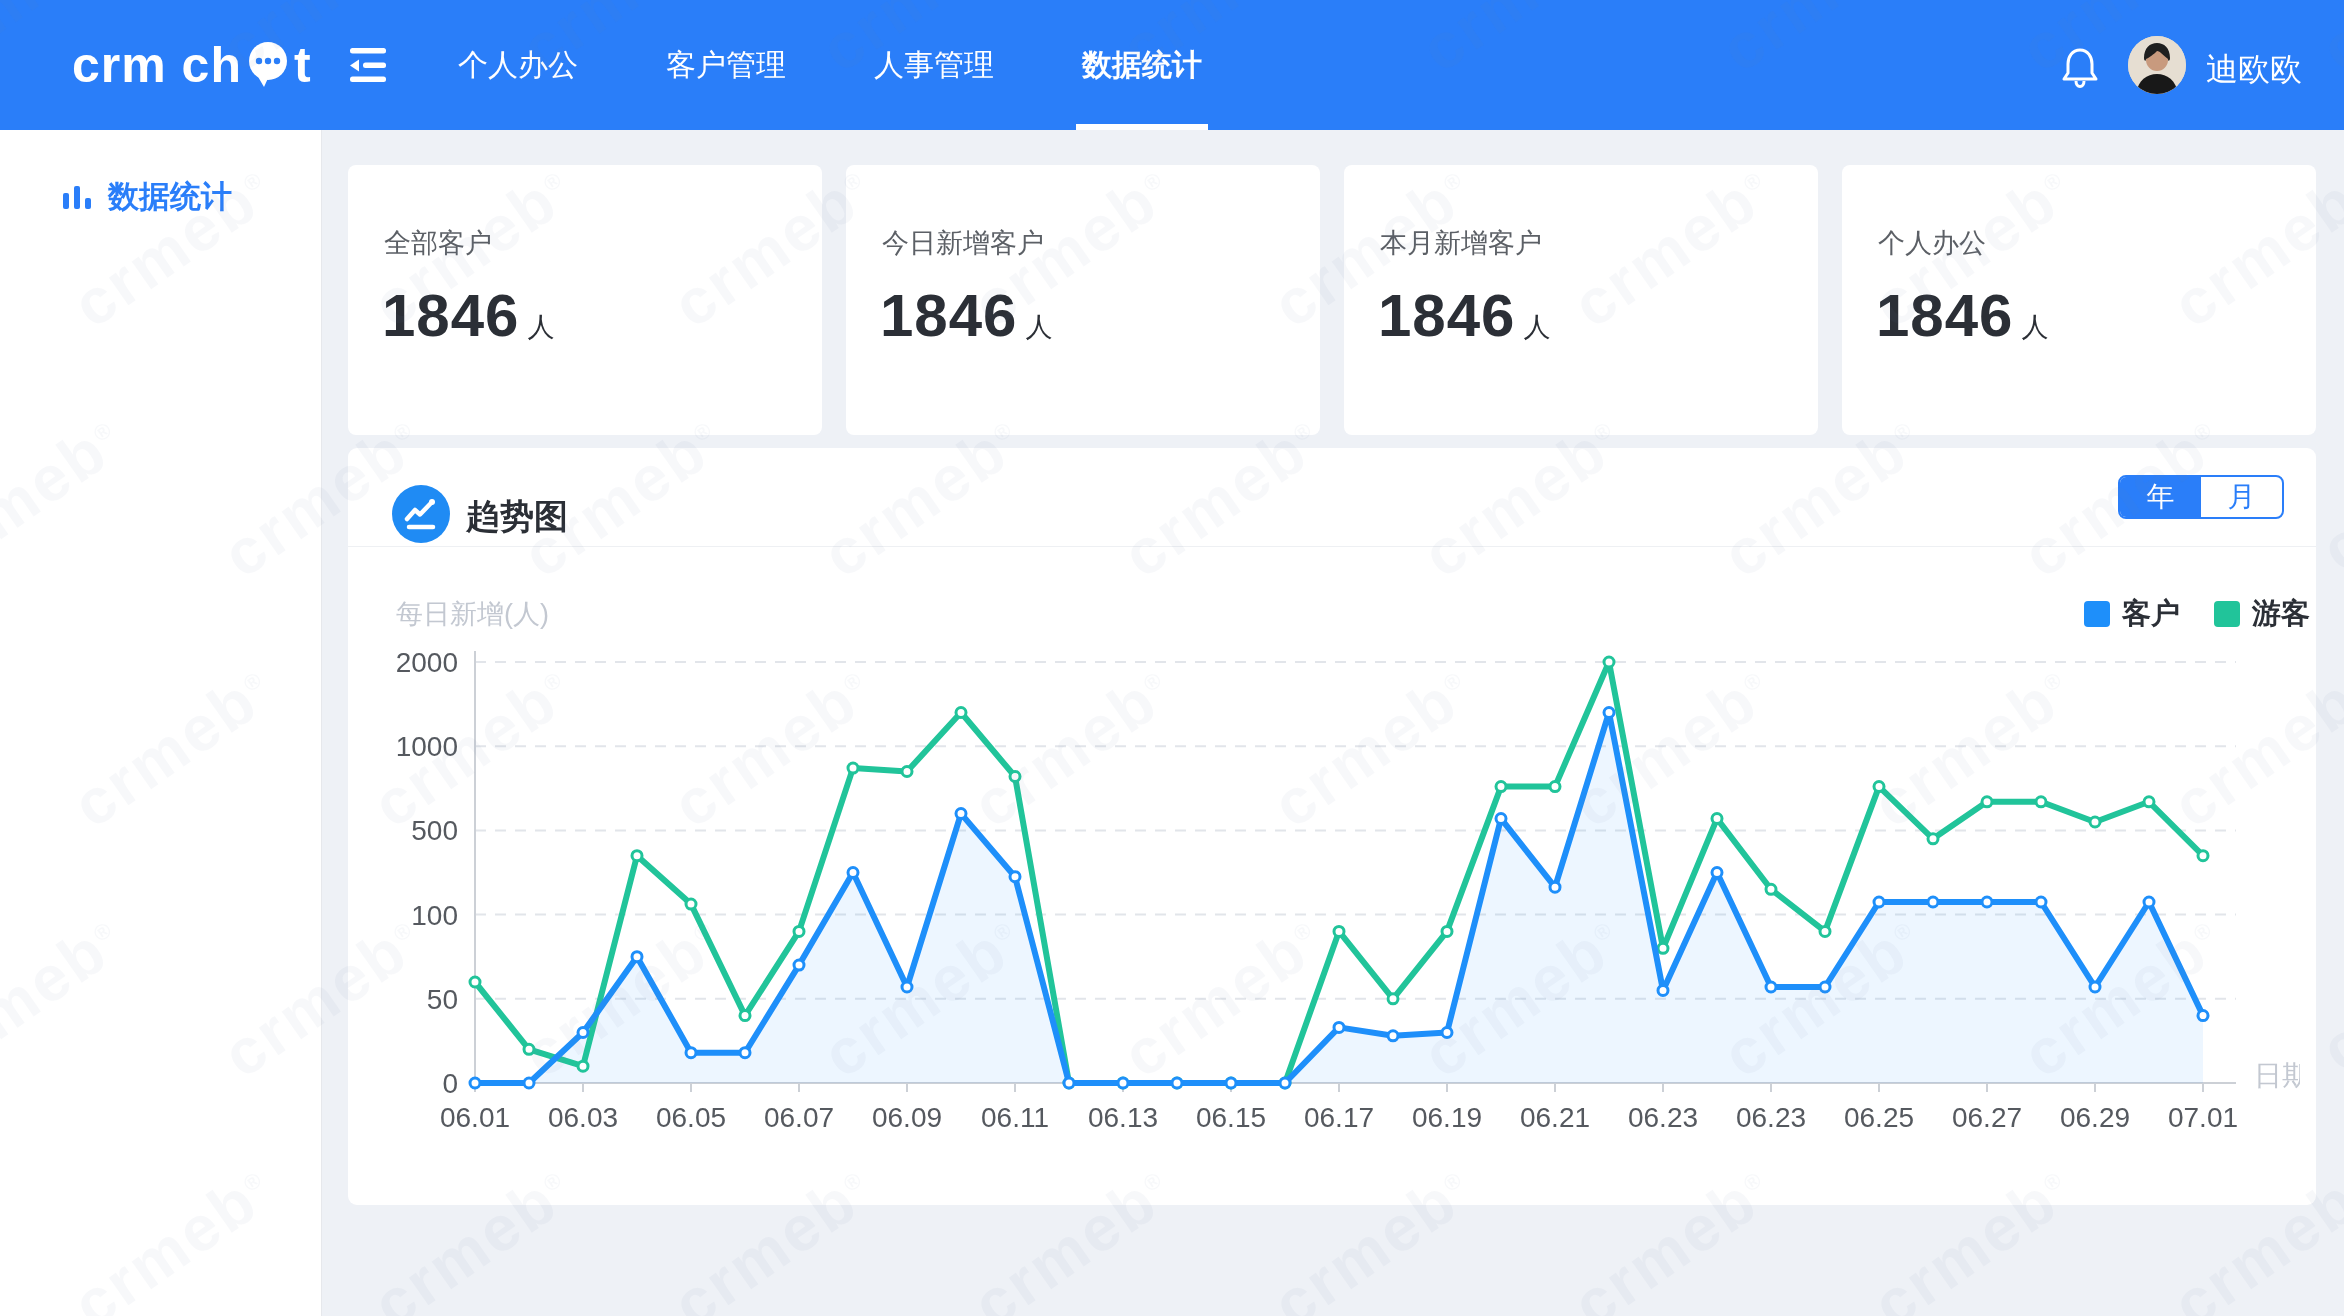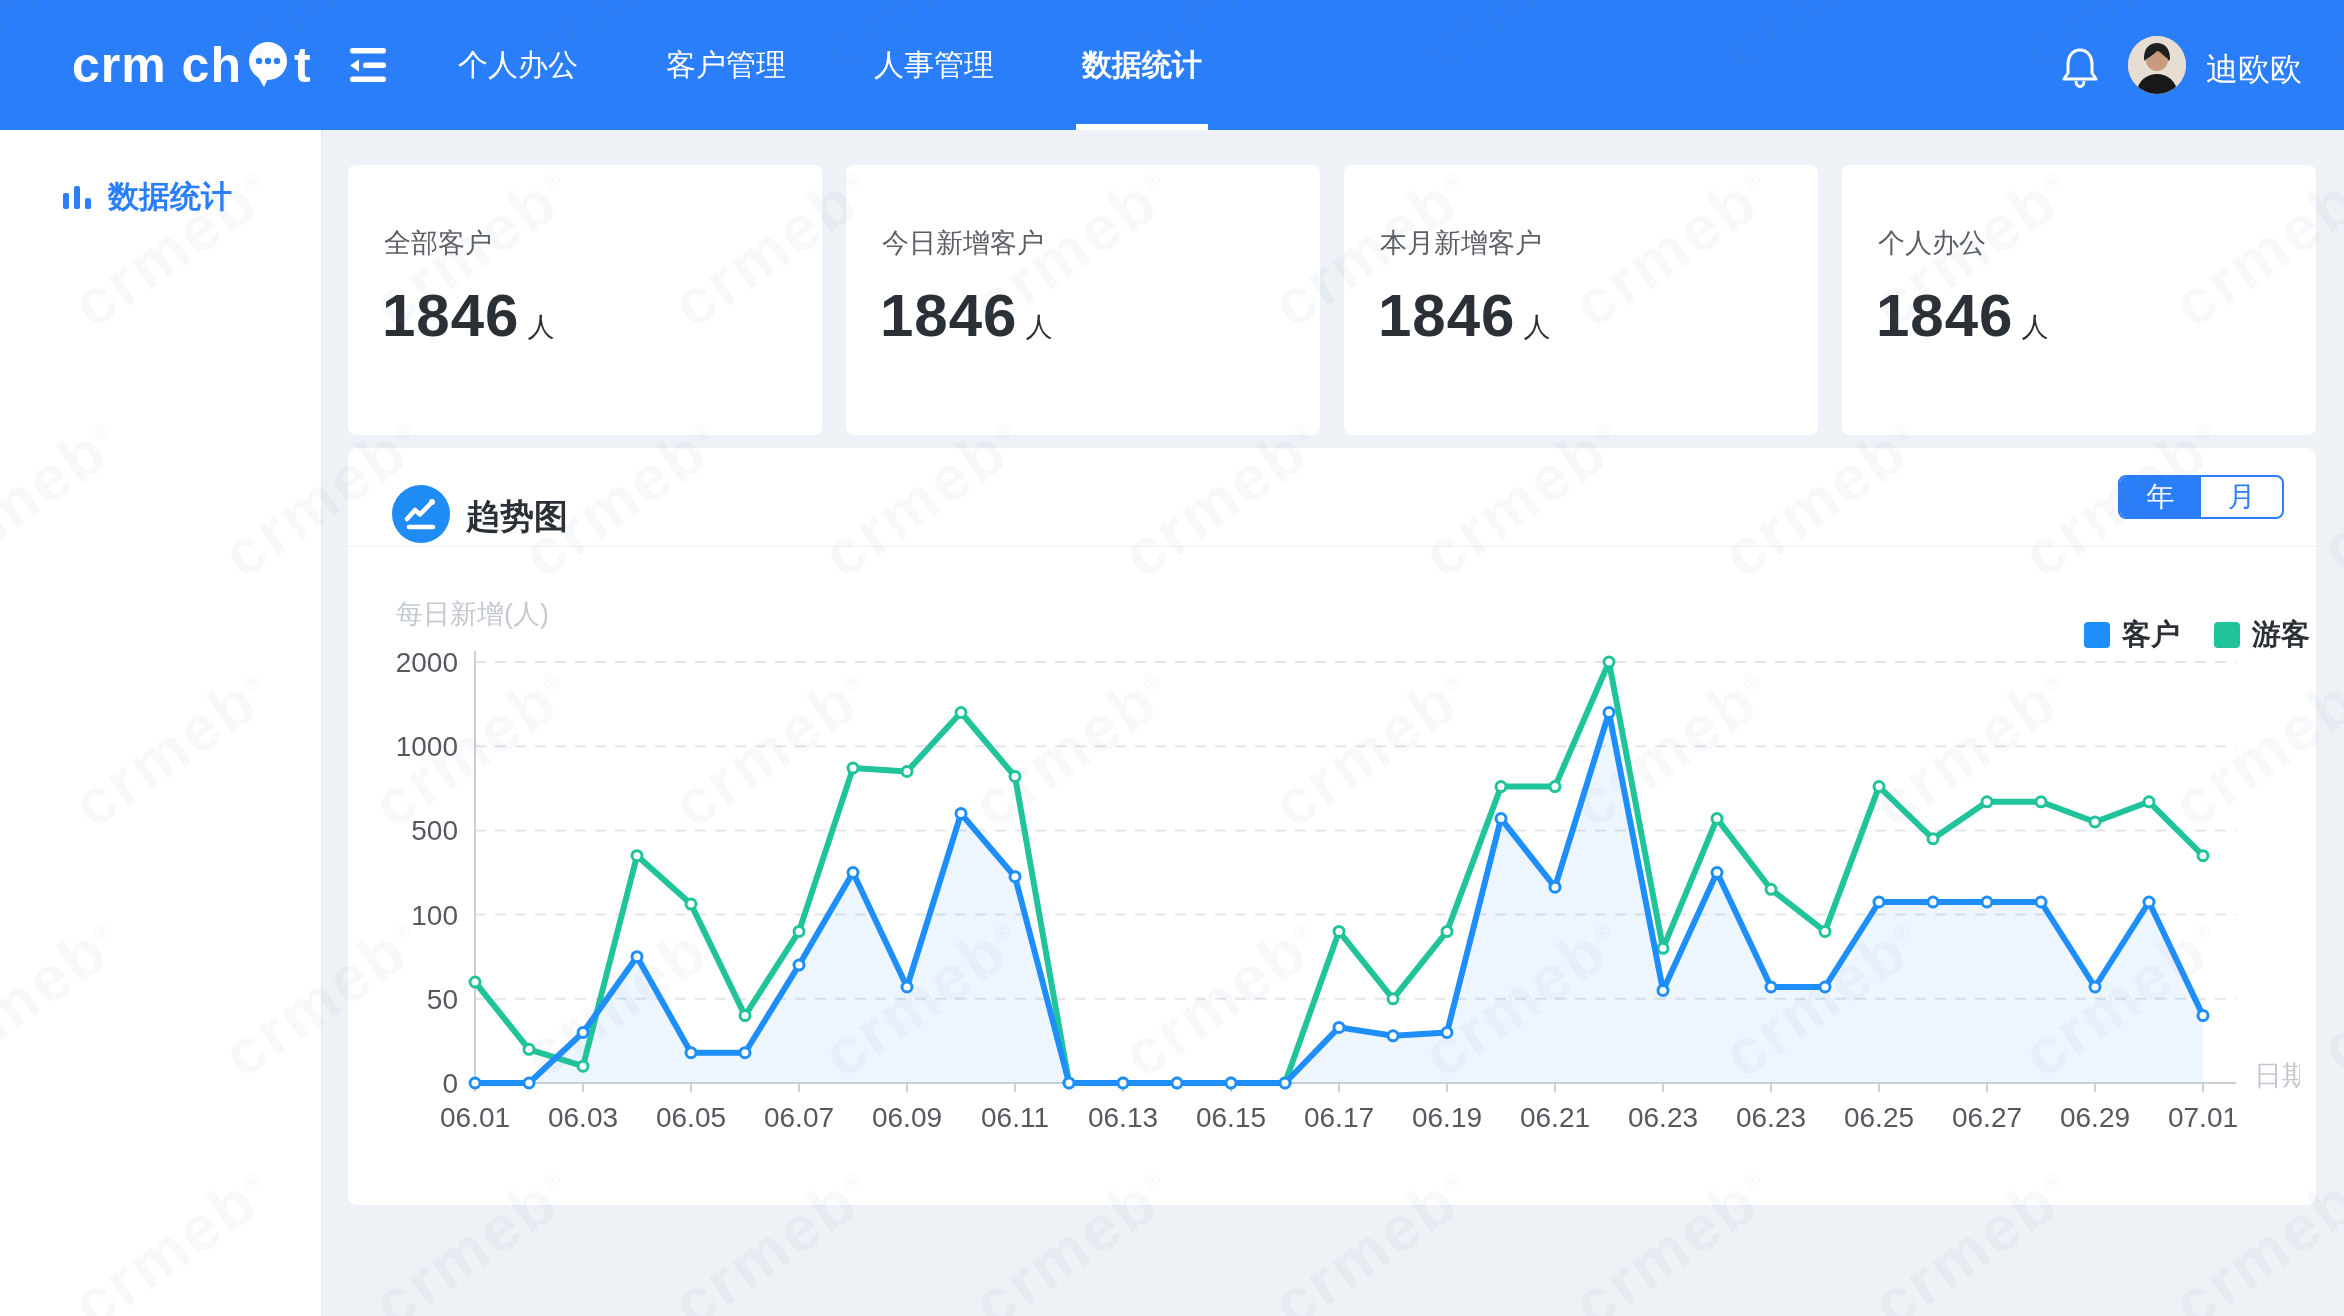--- a/index.html
+++ b/index.html
@@ -42,21 +42,21 @@
   #trend-card { position:absolute; left:348px; top:448px; width:1968px; height:757px;
     background:#fff; border-radius:9px; }
   #trend-icon { position:absolute; left:44px; top:37px; width:58px; height:58px; }
   #trend-title { position:absolute; left:118px; top:46px; font-size:34px; font-weight:bold; color:#2b2f36; }
   #trend-divider { position:absolute; left:0; top:98px; width:100%; height:1px; background:#eef0f3; }
   #toggle { position:absolute; left:1770px; top:27px; width:166px; height:44px;
     border:2px solid #2a7ef9; border-radius:8px; display:flex; overflow:hidden; background:#fff; }
   .toggle-btn { width:50%; display:flex; align-items:center; justify-content:center;
     font-size:28px; color:#2a7ef9; cursor:pointer; }
   .toggle-btn.active { background:#2a7ef9; color:#fff; }
-  #legend { position:absolute; left:1736px; top:167px; display:flex; align-items:center; gap:34px; }
+  #legend { position:absolute; left:1736px; top:146px; display:flex; align-items:center; gap:34px; }
   .legend-item { display:flex; align-items:center; gap:12px; cursor:pointer; }
   .legend-swatch { width:26px; height:26px; border-radius:4px; }
   .legend-name { font-size:29px; color:#2b2f36; font-weight:bold; }
   #trend-svg { position:absolute; left:32px; top:147px; }
 
   
   #watermark { position:absolute; left:0; top:0; width:2344px; height:1316px;
     pointer-events:none; z-index:10; overflow:hidden; }
   .wm { position:absolute; font-weight:bold; font-size:64px;
     color:rgba(105,125,155,0.055); transform:rotate(-35deg); letter-spacing:3px; white-space:nowrap; }

